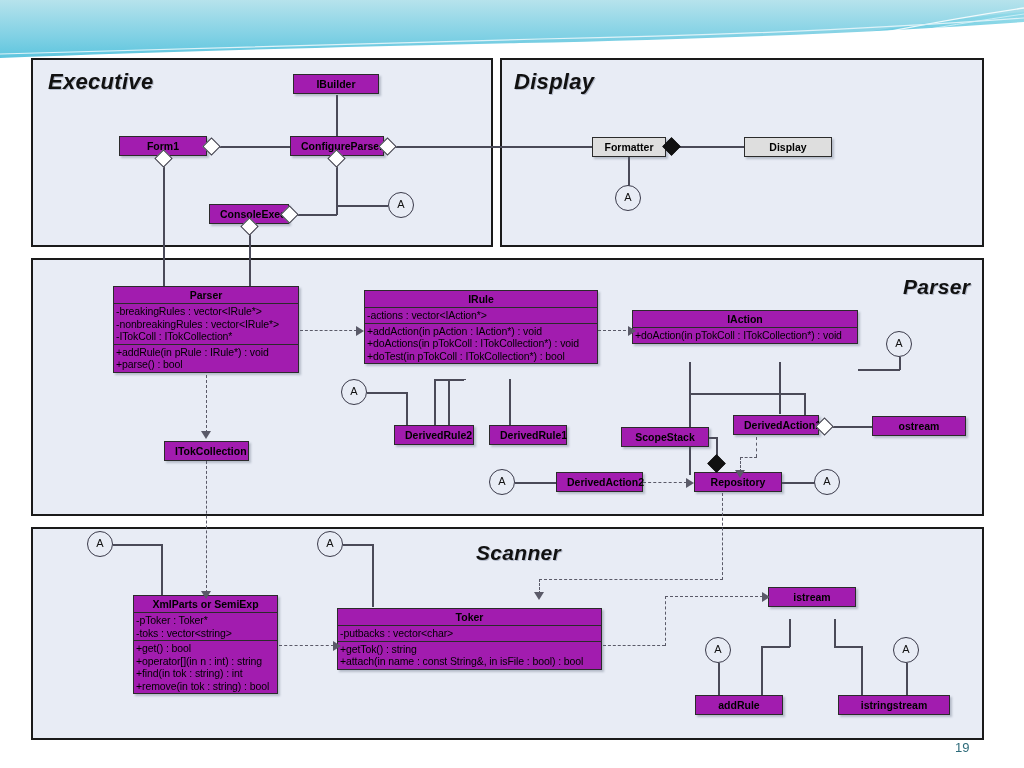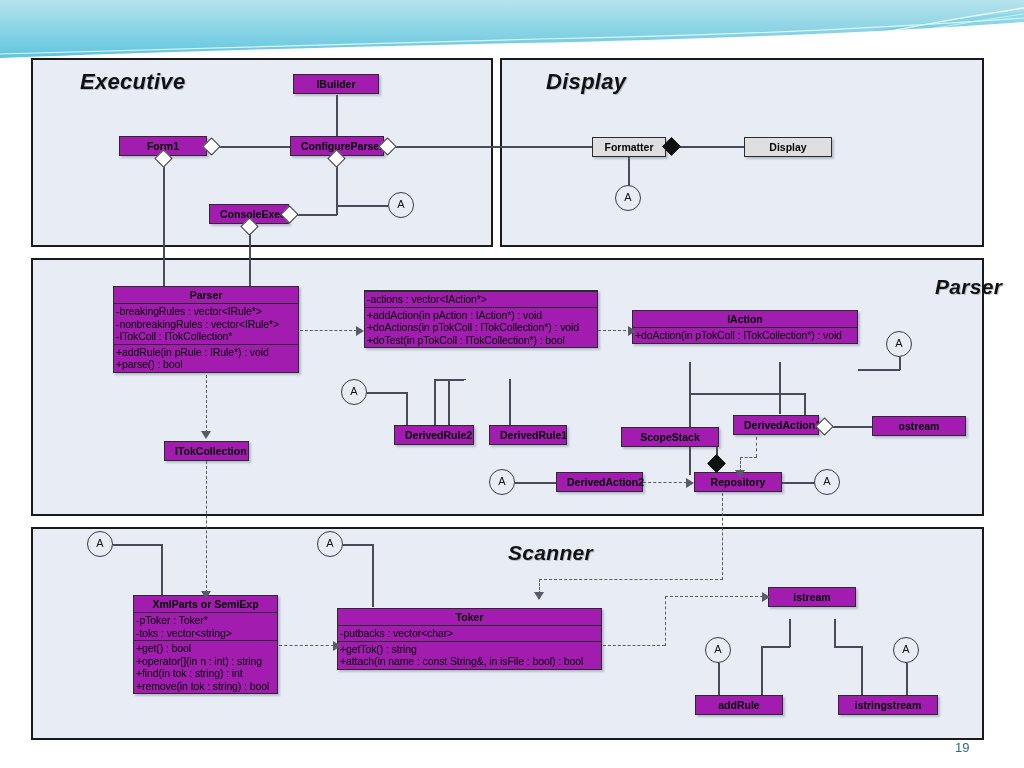--- a/index.html
+++ b/index.html
@@ -33,21 +33,20 @@
     box-sizing: border-box;
   }
   .panel-title {
     position: absolute;
     font-style: italic;
     font-weight: bold;
     color: #111111;
     letter-spacing: 0.3px;
     text-shadow: 1px 1px 0 rgba(140,150,170,0.55);
     white-space: nowrap;
-    margin-left: 32px;
   }
   
   .uml {
     position: absolute;
     box-sizing: border-box;
     border: 1.5px solid #2b2b2b;
     background: #a21caf;
     box-shadow: 2px 2px 2px rgba(90,100,120,0.35);
     font-size: 10.5px;
     color: #000000;
@@ -307,20 +306,21 @@
       <div>-nonbreakingRules : vector&lt;IRule*&gt;</div>
       <div>-ITokColl : ITokCollection*</div>
     </div>
     <div class="sect">
       <div>+addRule(in pRule : IRule*) : void</div>
       <div>+parse() : bool</div>
     </div>
   </div>
 
   <div class="uml" style="left:364px; top:290px; width:234px;">
+    <div class="uname">IRule</div>
     <div class="sect">
       <div>-actions : vector&lt;IAction*&gt;</div>
     </div>
     <div class="sect">
       <div>+addAction(in pAction : IAction*) : void</div>
       <div>+doActions(in pTokColl : ITokCollection*) : void</div>
       <div>+doTest(in pTokColl : ITokCollection*) : bool</div>
     </div>
   </div>
 
@@ -333,21 +333,21 @@
 
   <div class="uml simple" style="left:164px; top:441px; width:85px;">
     <div class="uname">ITokCollection</div>
   </div>
   <div class="uml simple" style="left:394px; top:425px; width:80px;">
     <div class="uname">DerivedRule2</div>
   </div>
   <div class="uml simple" style="left:489px; top:425px; width:78px;">
     <div class="uname">DerivedRule1</div>
   </div>
-  <div class="uml simple" style="left:621px; top:427px; width:98px;">
+  <div class="uml simple" style="left:621px; top:427px; width:88px;">
     <div class="uname">ScopeStack</div>
   </div>
   <div class="uml simple" style="left:733px; top:415px; width:86px;">
     <div class="uname">DerivedAction1</div>
   </div>
   <div class="uml simple" style="left:872px; top:416px; width:94px;">
     <div class="uname">ostream</div>
   </div>
   <div class="uml simple" style="left:556px; top:472px; width:87px;">
     <div class="uname">DerivedAction2</div>
@@ -417,19 +417,19 @@
       <div>+attach(in name : const String&amp;, in isFile : bool) : bool</div>
     </div>
   </div>
 
   <div class="uml simple" style="left:768px; top:587px; width:88px;">
     <div class="uname">istream</div>
   </div>
   <div class="uml simple" style="left:695px; top:695px; width:88px;">
     <div class="uname">addRule</div>
   </div>
-  <div class="uml simple" style="left:838px; top:695px; width:100px;">
+  <div class="uml simple" style="left:838px; top:695px; width:112px;">
     <div class="uname">istringstream</div>
   </div>
 
   <div class="pagenum" style="left:955px; top:740px;">19</div>
 
 </div>
 
 </body></html>

